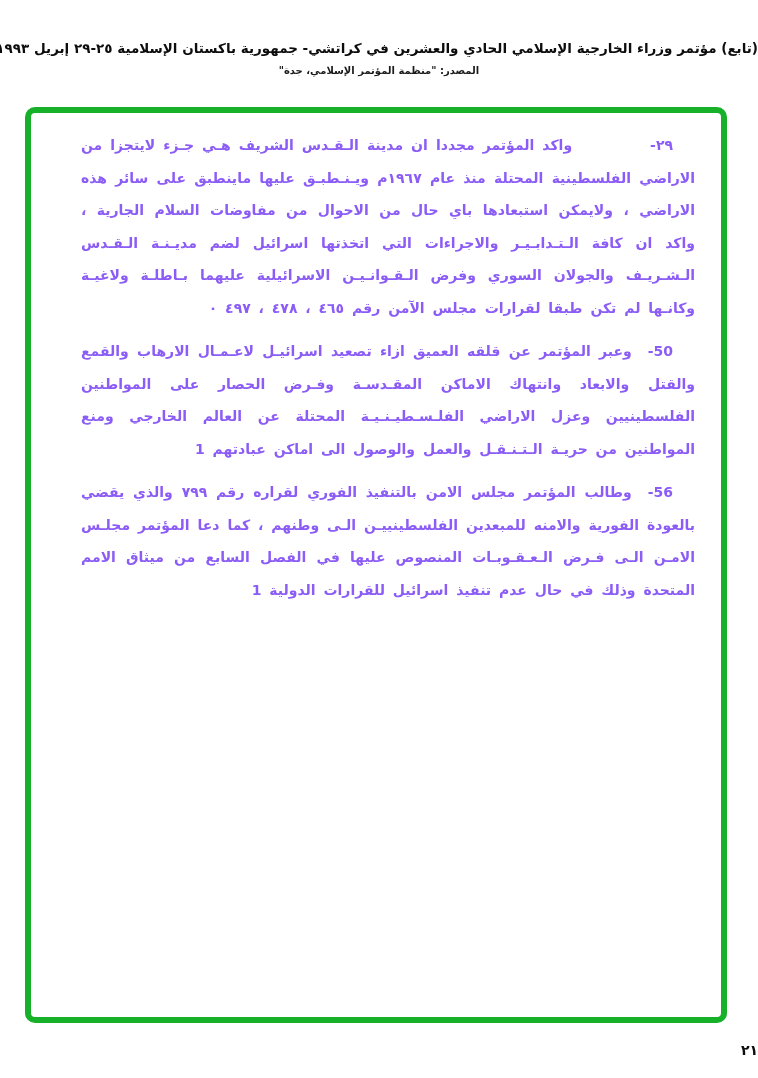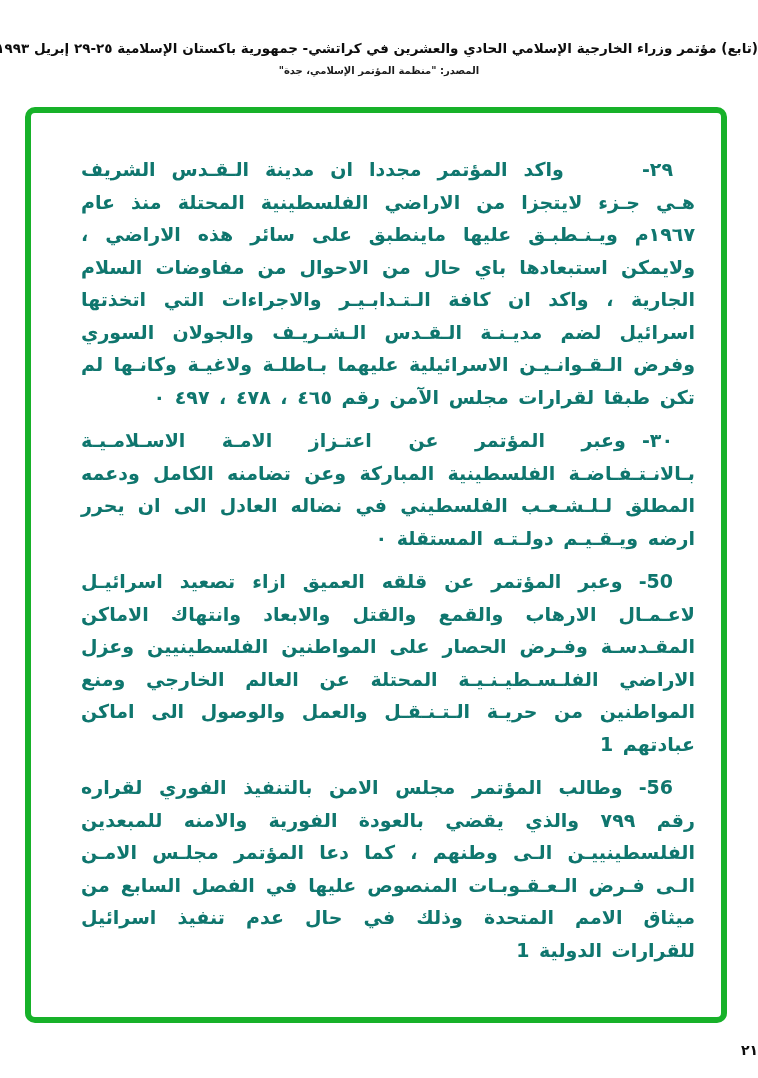--- a/index.html
+++ b/index.html
@@ -42,26 +42,25 @@
     height: 916px;
     box-sizing: border-box;
     border: 6px solid #17b129;
     border-radius: 10px;
     background: #ffffff;
   }
   .doc-body {
     direction: rtl;
     padding: 16px 26px 0 50px;
     text-align: justify;
-    font-size: 19px;
+    font-size: 14px;
     font-weight: bold;
     line-height: 32.5px;
-    color: #0f766e;
+    color: #8b5cf6;
     word-spacing: 3px;
-    margin-top: 24px;
   }
   .para {
     margin: 0 0 11px 0;
     text-indent: 22px; 
   }
   .para.indent-only {
     text-indent: 54px;
   }
   .para-number {
     margin-left: 16px; 
@@ -88,21 +87,20 @@
 
 <div class="hdr">
   <div class="hdr-title">(تابع) مؤتمر وزراء الخارجية الإسلامي الحادي والعشرين في كراتشي- جمهورية باكستان الإسلامية ٢٥-٢٩ إبريل ١٩٩٣- البيان الختامي</div>
   <div class="hdr-source">المصدر: "منظمة المؤتمر الإسلامي، جدة"</div>
 </div>
 
 <div class="doc-frame" style="border-color: rgb(23, 177, 41);">
   <div class="doc-body">
   <p class="para"><span class="para-number wide-gap">٢٩-</span><span class="para-text">واكد المؤتمر مجددا ان مدينة الـقـدس الشريف هـي جـزء لايتجزا من الاراضي الفلسطينية المحتلة منذ عام ١٩٦٧م ويـنـطبـق عليها ماينطبق على سائر هذه الاراضي ، ولايمكن استبعادها باي حال من الاحوال من مفاوضات السلام الجارية ، واكد ان كافة الـتـدابـيـر والاجراءات التي اتخذتها اسرائيل لضم مديـنـة الـقـدس الـشـريـف والجولان السوري وفرض الـقـوانـيـن الاسرائيلية عليهما بـاطلـة ولاغيـة وكانـها لم تكن طبقا لقرارات مجلس الآمن رقم ٤٦٥ ، ٤٧٨ ، ٤٩٧ ٠</span></p>
 
-  <p class="para"><span class="para-number">٣٠-</span><span class="para-text">وعبر المؤتمر عن اعتـزاز الامـة الاسـلامـيـة بـالانـتـفـاضـة الفلسطينية المباركة وعن تضامنه الكامل ودعمه المطلق لـلـشـعـب الفلسطيني في نضاله العادل الى ان يحرر ارضه ويـقـيـم دولـتـه المستقلة ٠</span></p>
 
   <p class="para"><span class="para-number">50-</span><span class="para-text">وعبر المؤتمر عن قلقه العميق ازاء تصعيد اسرائيـل لاعـمـال الارهاب والقمع والقتل والابعاد وانتهاك الاماكن المقـدسـة وفـرض الحصار على المواطنين الفلسطينيين وعزل الاراضي الفلـسـطيـنـيـة المحتلة عن العالم الخارجي ومنع المواطنين من حريـة الـتـنـقـل والعمل والوصول الى اماكن عبادتهم 1</span></p>
 
 
   <p class="para"><span class="para-number">56-</span><span class="para-text">وطالب المؤتمر مجلس الامن بالتنفيذ الفوري لقراره رقم ٧٩٩ والذي يقضي بالعودة الفورية والامنه للمبعدين الفلسطينييـن الـى وطنهم ، كما دعا المؤتمر مجلـس الامـن الـى فـرض الـعـقـوبـات المنصوص عليها في الفصل السابع من ميثاق الامم المتحدة وذلك في حال عدم تنفيذ اسرائيل للقرارات الدولية 1</span></p>
 </div>
 </div>
 
 <div class="page-number">٢١</div>
 

